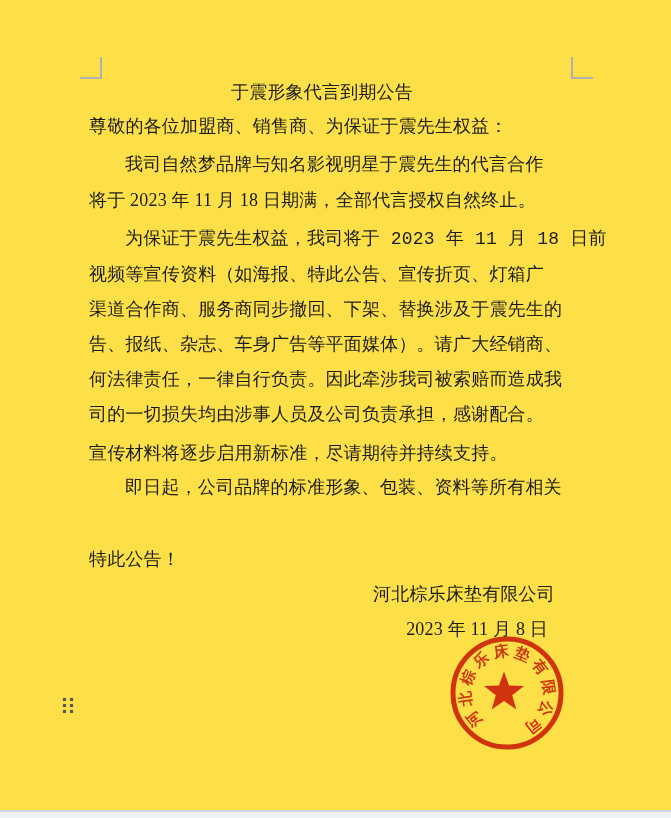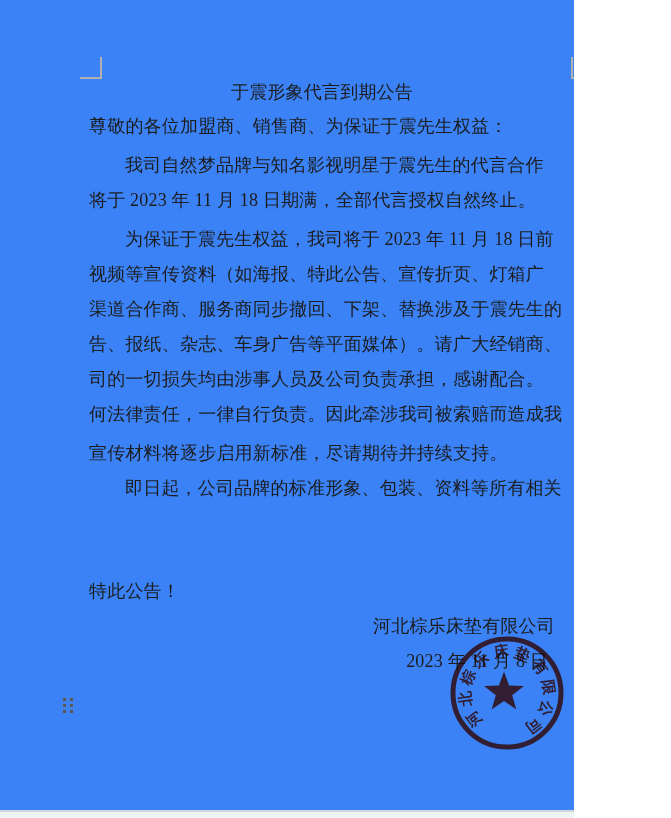--- a/index.html
+++ b/index.html
@@ -2,23 +2,23 @@
 <html><head>
 <meta charset="utf-8">
 <style>
   html, body {
     margin: 0;
     padding: 0;
     background: #ffffff;
   }
   .stage {
     position: relative;
-    width: 574px;
+    width: 671px;
     height: 818px;
-    background: #3b82f6;
+    background: #fde047;
     overflow: hidden;
     font-family: "Liberation Serif", "DejaVu Serif", serif;
     color: #1c1c1c;
   }
   
   .mark {
     position: absolute;
     background: #b0b0b0;
   }
   .mark.v { width: 2px; height: 21px; top: 57px; }
@@ -41,24 +41,24 @@
     line-height: 33px;
     text-align: center;
     padding-right: 28px;
     white-space: nowrap;
   }
   .line {
     height: 35px;
     line-height: 35px;
     white-space: nowrap;
   }
-  .indent { padding-left: 36px; }
+  .indent { padding-left: 36px; font-family: Liberation Mono, monospace; }
   .para-1 { margin-top: 4px; }
   .para-2, .para-3 { margin-top: 4px; }
-  .closing { margin-top: 68px; font-family: Liberation Serif, serif; }
+  .closing { margin-top: 36px; font-family: Liberation Serif, serif; }
   .sig-company { text-align: right; padding-right: 28px; }
   .sig-date { text-align: right; padding-right: 35px; }
 
   
   .seal {
     position: absolute;
     left: 440px;
     top: 626px;
     width: 140px;
     height: 140px;
@@ -120,22 +120,22 @@
     <div class="para-1">
       <div class="line indent">我司自然梦品牌与知名影视明星于震先生的代言合作</div>
       <div class="line">将于 2023 年 11 月 18 日期满，全部代言授权自然终止。</div>
     </div>
 
     <div class="para-2">
       <div class="line indent">为保证于震先生权益，我司将于 2023 年 11 月 18 日前</div>
       <div class="line">视频等宣传资料（如海报、特此公告、宣传折页、灯箱广</div>
       <div class="line">渠道合作商、服务商同步撤回、下架、替换涉及于震先生的</div>
       <div class="line">告、报纸、杂志、车身广告等平面媒体）。请广大经销商、</div>
+      <div class="line">何法律责任，一律自行负责。因此牵涉我司被索赔而造成我</div>
       <div class="line">司的一切损失均由涉事人员及公司负责承担，感谢配合。</div>
-      <div class="line">何法律责任，一律自行负责。因此牵涉我司被索赔而造成我</div>
     </div>
 
     <div class="para-3">
       <div class="line">宣传材料将逐步启用新标准，尽请期待并持续支持。</div>
       <div class="line indent">即日起，公司品牌的标准形象、包装、资料等所有相关</div>
     </div>
 
     <div class="line closing">特此公告！</div>
 
     <div class="line sig-company">河北棕乐床垫有限公司</div>

